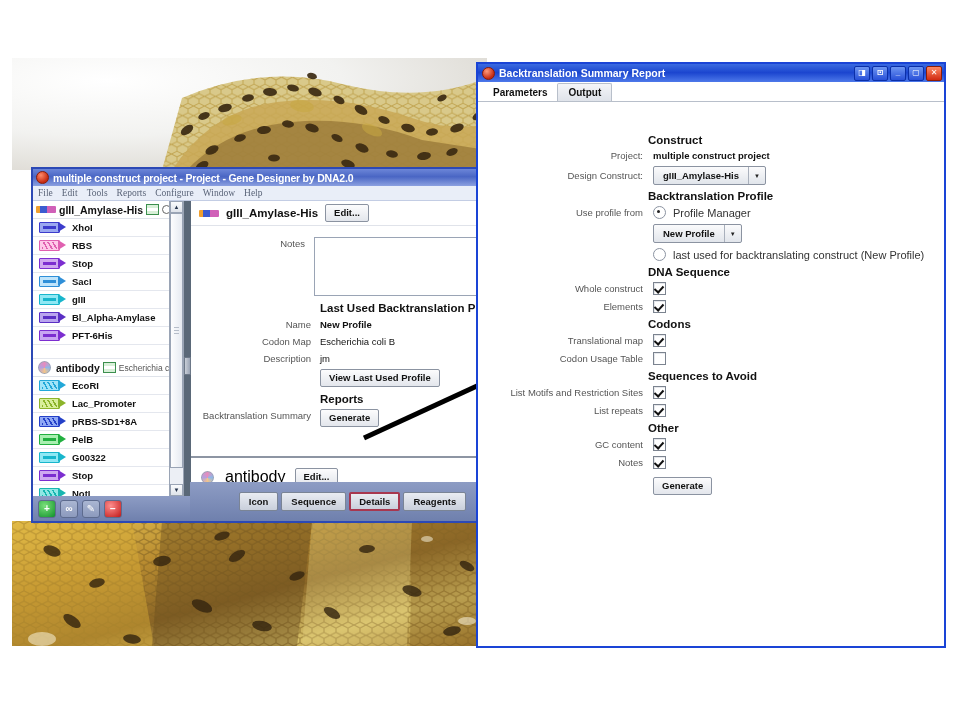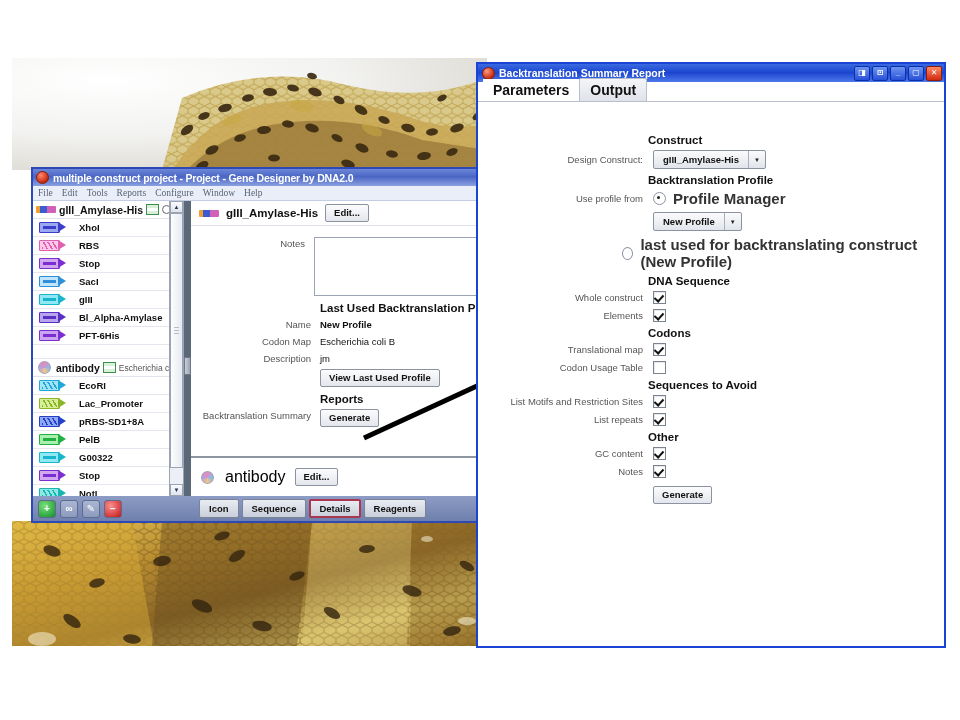--- a/index.html
+++ b/index.html
@@ -36,21 +36,21 @@
      background:linear-gradient(to right,#f0a030 0 22%,#3b5bd0 22% 55%,#d060b8 55% 100%);}
   .circ{width:13px;height:13px;border-radius:50%;flex:0 0 auto;
      background:conic-gradient(#e88bbd,#8fb7e8,#f2c48a,#b6a0dd,#e88bbd);
      border:2px solid #fff;box-shadow:0 0 0 1px #9aa4b5 inset;}
   .grid-ico{width:11px;height:9px;border:1px solid #3c8f4e;flex:0 0 auto;
      background:linear-gradient(to bottom,#d8f0d8 0 33%,#fff 33% 66%,#d8f0d8 66%);}
   .oval{width:7px;height:7px;border:1px solid #666;border-radius:50%;flex:0 0 auto;}
   .org{font-size:8.5px;font-weight:normal;color:#555;overflow:hidden;}
 
   .el-row{display:flex;align-items:center;height:17px;border-bottom:1px solid #e4e7ee;
-     padding-left:6px;gap:13px;font-size:9.5px;font-weight:bold;color:#111;}
+     padding-left:6px;gap:6px;font-size:9.5px;font-weight:bold;color:#111;}
   .el-ico{width:27px;height:11px;flex:0 0 auto;position:relative;}
   .el-ico .bodyb{position:absolute;left:0;top:0;width:21px;height:11px;border:1.5px solid var(--ec);
      background:var(--ef);box-sizing:border-box;border-radius:1px;}
   .el-ico .arrowb{position:absolute;left:19px;top:0;width:0;height:0;
      border-top:5.5px solid transparent;border-bottom:5.5px solid transparent;border-left:8px solid var(--ec);}
   .el-ico .dash{position:absolute;left:4px;top:4px;width:13px;height:3px;background:var(--ec);}
   .el-ico.helix .dash{background:none;left:3px;top:2px;width:15px;height:7px;
      background-image:repeating-linear-gradient(60deg,var(--ec) 0 1.5px,transparent 1.5px 4px);}
 
   
@@ -90,22 +90,22 @@
   
   #gd-toolstrip{position:absolute;left:0;bottom:0;width:157px;height:25px;
      background:linear-gradient(to bottom,#8d9cc4,#6f80ad);display:flex;align-items:center;gap:4px;padding-left:5px;}
   .tbtn{width:16px;height:16px;border-radius:3px;border:1px solid #5d6b8e;
      display:flex;align-items:center;justify-content:center;font-size:10px;color:#fff;font-weight:bold;}
   .tbtn.g{background:radial-gradient(circle at 35% 30%,#7ae07a,#10912a);}
   .tbtn.r{background:radial-gradient(circle at 35% 30%,#ff8e8e,#c01818);}
   .tbtn.n{background:linear-gradient(to bottom,#aab6d2,#8c9abd);}
 
   
-  #gd-tabrow{position:absolute;left:157px;bottom:0;right:0;height:25px;
-     background:linear-gradient(to bottom,#8d9cc4,#6f80ad);display:flex;align-items:center;gap:3px;padding-left:9px;}
+  #gd-tabrow{position:absolute;left:157px;bottom:0;right:0;height:39px;
+     background:linear-gradient(to bottom,#8d9cc4,#6f80ad);display:flex;align-items:center;gap:3px;padding-left:9px;justify-content:center;}
   .vtab{font-size:9.5px;font-weight:bold;color:#111;padding:3px 9px;
      background:linear-gradient(to bottom,#e9ecf2,#c9cfdb);border:1px solid #7a8495;border-radius:2px;cursor:pointer;}
   .vtab.sel{border:2px solid #a8374f;padding:2px 8px;}
 
   
   #arrow{position:absolute;left:360px;top:368px;width:150px;height:75px;pointer-events:none;}
 
   
   #bt-window{position:absolute;left:476px;top:62px;width:470px;height:586px;
      border:2px solid #1a44d6;background:#fff;box-sizing:border-box;}
@@ -114,42 +114,42 @@
   .bt-ico{width:11px;height:11px;border-radius:50%;margin-right:4px;flex:0 0 auto;
      background:radial-gradient(circle at 35% 30%,#ff9a7a,#c42a12 70%);border:1px solid #8b1a06;}
   #bt-ctrls{margin-left:auto;display:flex;gap:2px;}
   .wb{width:14px;height:13px;border:1px solid #0b2fa8;border-radius:2px;
      background:linear-gradient(to bottom,#6d95f2,#2850d8);display:flex;align-items:center;
      justify-content:center;color:#fff;font-size:8px;font-weight:bold;line-height:1;}
   .wb.close{background:linear-gradient(to bottom,#ff8a64,#d02a12);border-color:#8d1c06;}
 
   #bt-tabs{height:19px;background:#fff;border-bottom:1px solid #b8bfca;display:flex;align-items:flex-end;
      padding-left:5px;}
-  .btab{font-size:14px;font-weight:bold;color:#111;padding:3px 10px 3px;background:#fff;}
+  .btab{font-size:10px;font-weight:bold;color:#111;padding:3px 10px 3px;background:#fff;}
   .btab.off{background:linear-gradient(to bottom,#f4f5f8,#dfe3ea);border:1px solid #b8bfca;
      border-bottom:none;border-radius:2px 2px 0 0;}
 
   #bt-form{position:absolute;left:0;right:0;top:39px;bottom:0;background:#fff;overflow:hidden;padding-top:27px;}
   .frow{display:flex;align-items:center;margin-bottom:5px;}
   .frow .flbl{width:165px;text-align:right;padding-right:10px;font-size:9.5px;color:#555;}
   .fsect{font-size:11.5px;font-weight:bold;color:#111;margin:4px 0 4px 170px;}
   .combo{display:inline-flex;align-items:stretch;border:1px solid #8b93a1;border-radius:2px;
      background:linear-gradient(to bottom,#fbfbfc,#e1e5eb);cursor:pointer;}
   .combo .ctext{font-size:9.5px;font-weight:bold;color:#111;padding:3px 9px;white-space:nowrap;}
   .combo .carrow{width:16px;border-left:1px solid #a9b0bc;display:flex;align-items:center;justify-content:center;
      font-size:6px;color:#222;}
   .chk{width:11px;height:11px;border:1px solid #7b838f;background:#fff;display:inline-block;
      position:relative;cursor:pointer;box-shadow:inset 1px 1px 0 #e6e8ec;}
   .chk.on::after{content:"";position:absolute;left:2px;top:1px;width:4px;height:7px;
      border:solid #111;border-width:0 2px 2px 0;transform:rotate(42deg);}
   .radio{width:11px;height:11px;border:1px solid #8b93a1;border-radius:50%;background:#fff;
      display:inline-block;position:relative;cursor:pointer;}
   .radio.on::after{content:"";position:absolute;left:3px;top:3px;width:3px;height:3px;
      border-radius:50%;background:#222;}
-  .rlab{font-size:15px;color:#333;margin-left:7px;font-weight:bold;}
+  .rlab{font-size:11px;color:#333;margin-left:7px;}
 </style>
 </head>
 <body>
 
 <div id="photo-top">
   <svg class="honey" viewBox="0 0 475 112" preserveAspectRatio="none">
     <defs>
       <pattern id="hc" width="11" height="9.6" patternUnits="userSpaceOnUse">
         <polygon points="5.5,0 11,2.8 11,7 5.5,9.6 0,7 0,2.8" fill="none" stroke="#b08b2a" stroke-width="1"></polygon>
       </pattern>
@@ -494,20 +494,24 @@
 
   <div id="bt-tabs">
     <span class="btab">Parameters</span>
     <span class="btab off">Output</span>
   </div>
 
   <div id="bt-form">
 
     <div class="fsect">Construct</div>
 
+    <div class="frow">
+      <span class="flbl">Project:</span>
+      <span style="font-size:9.5px;font-weight:bold;color:#111;">multiple construct project</span>
+    </div>
 
     <div class="frow">
       <span class="flbl">Design Construct:</span>
       <span class="combo">
         <span class="ctext">gIII_Amylase-His</span>
         <span class="carrow">▼</span>
       </span>
     </div>
 
     <div class="fsect">Backtranslation Profile</div>

